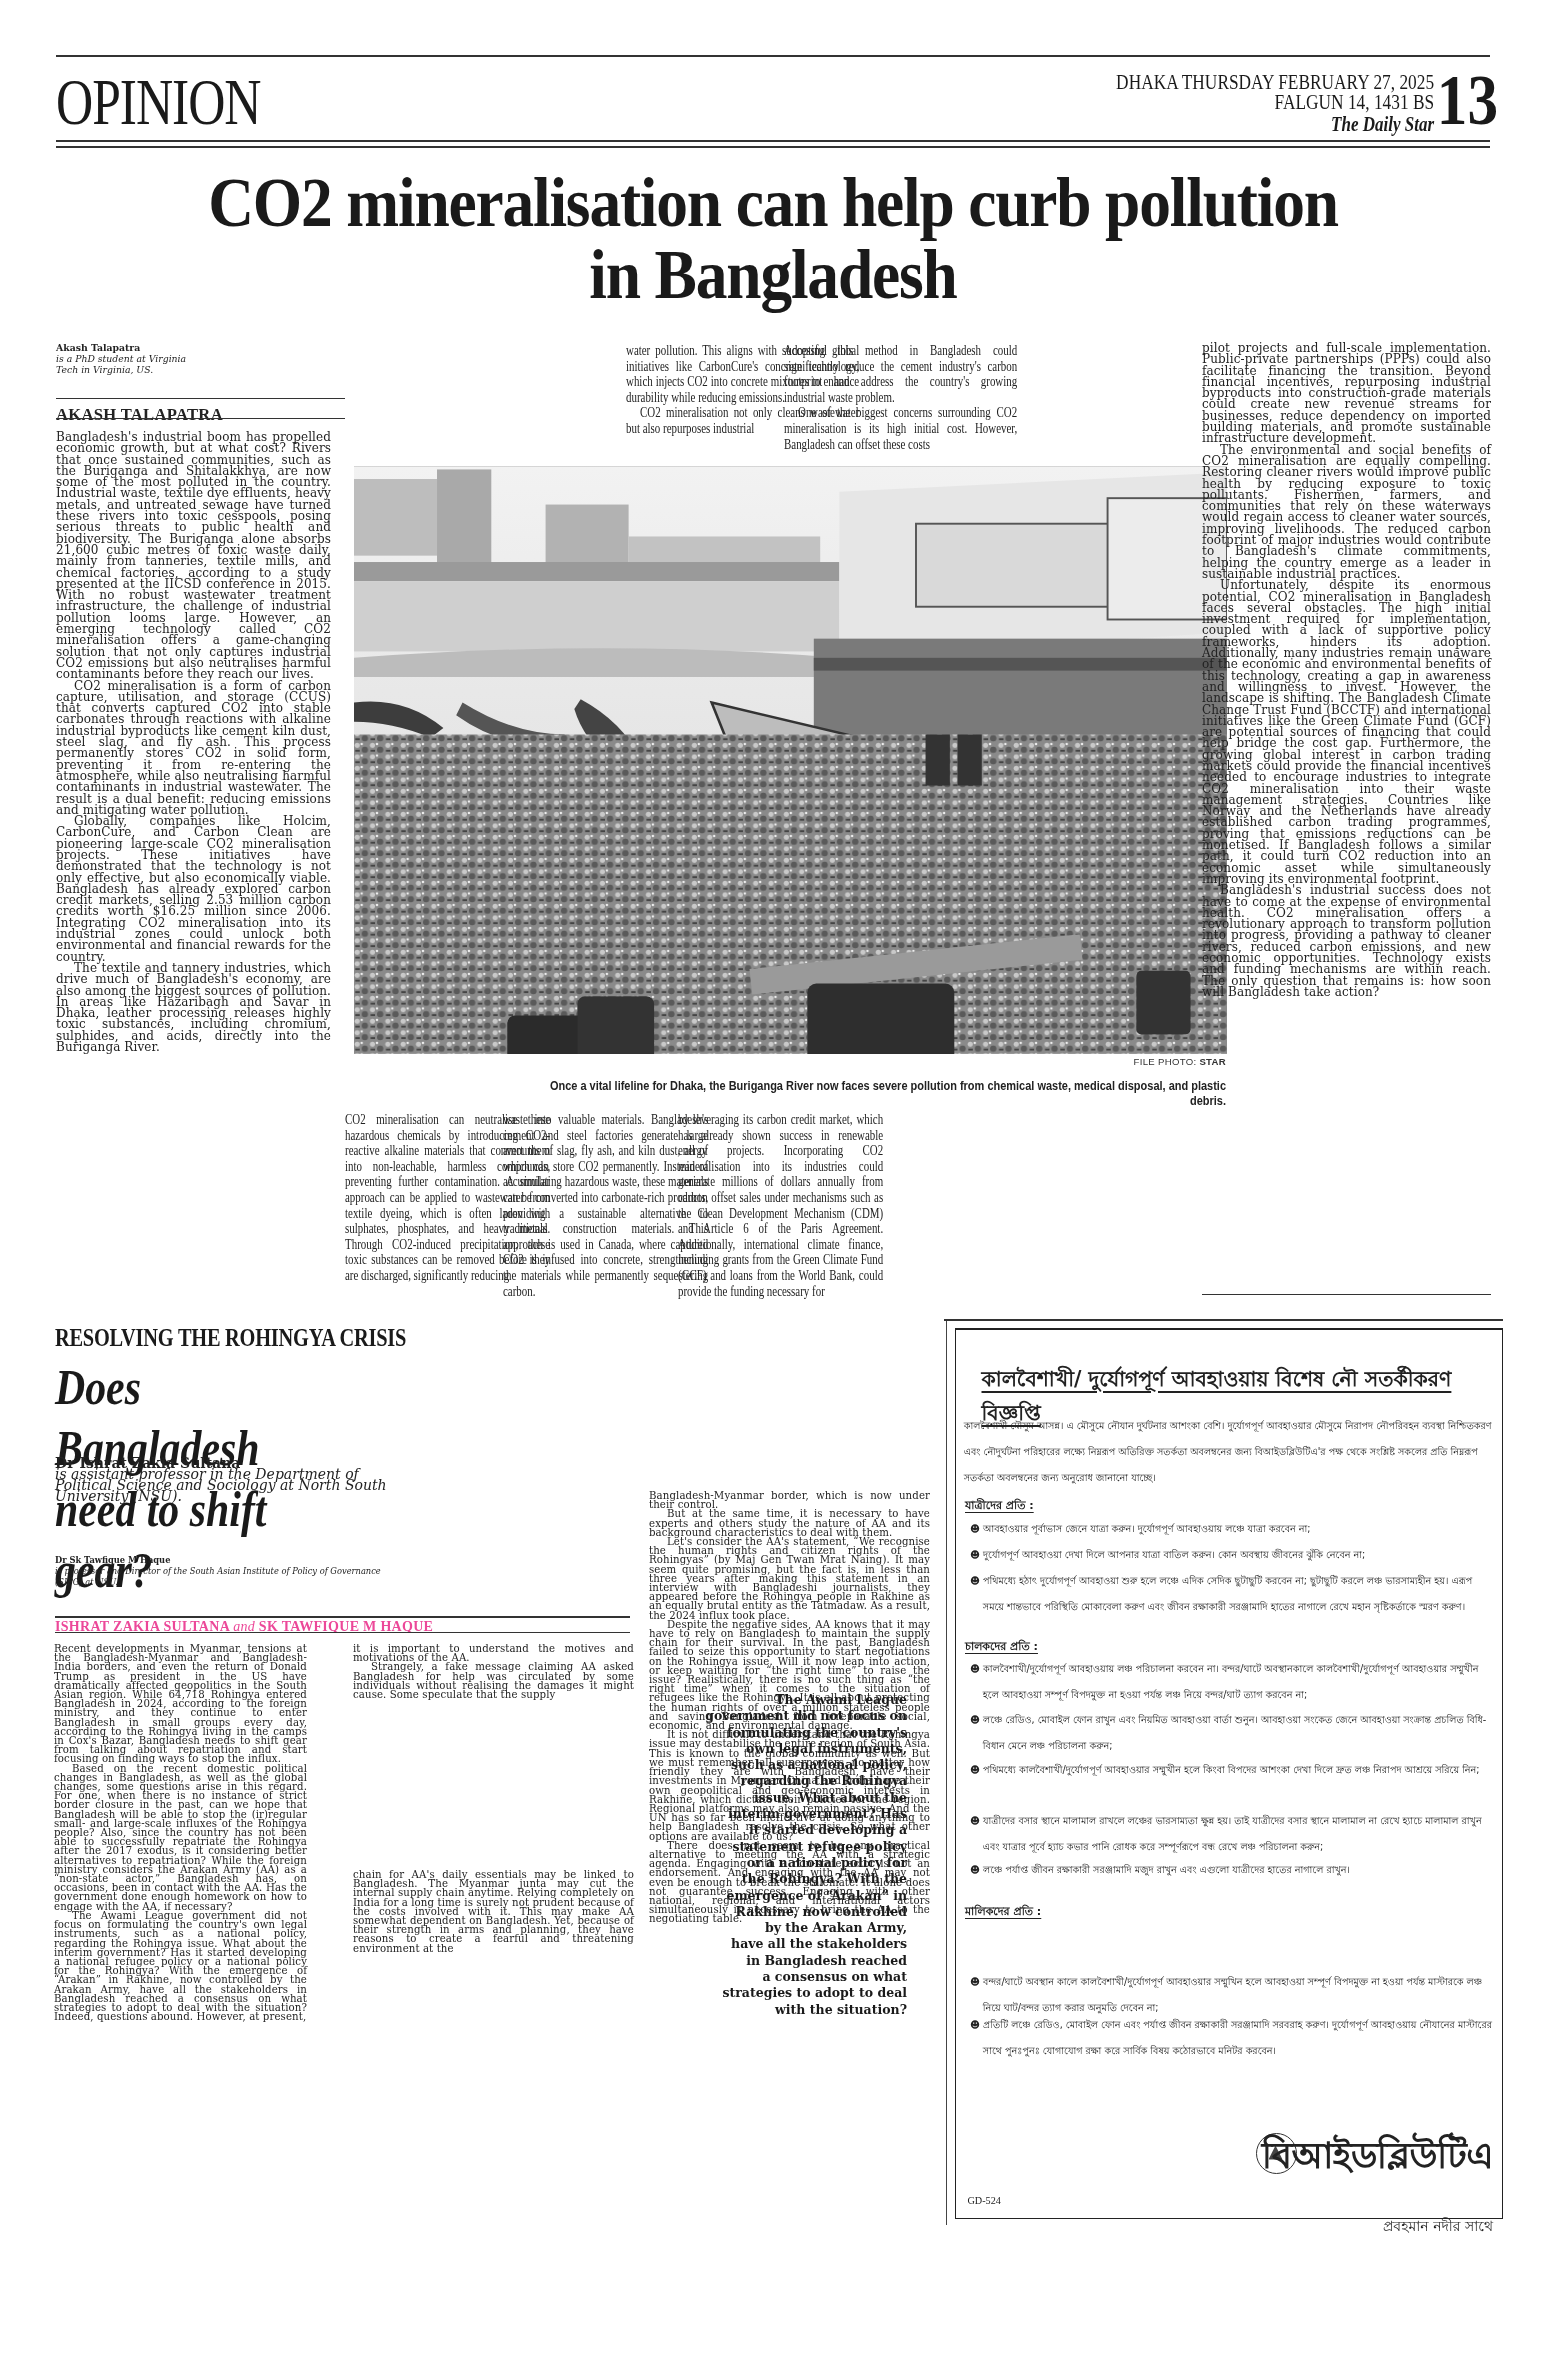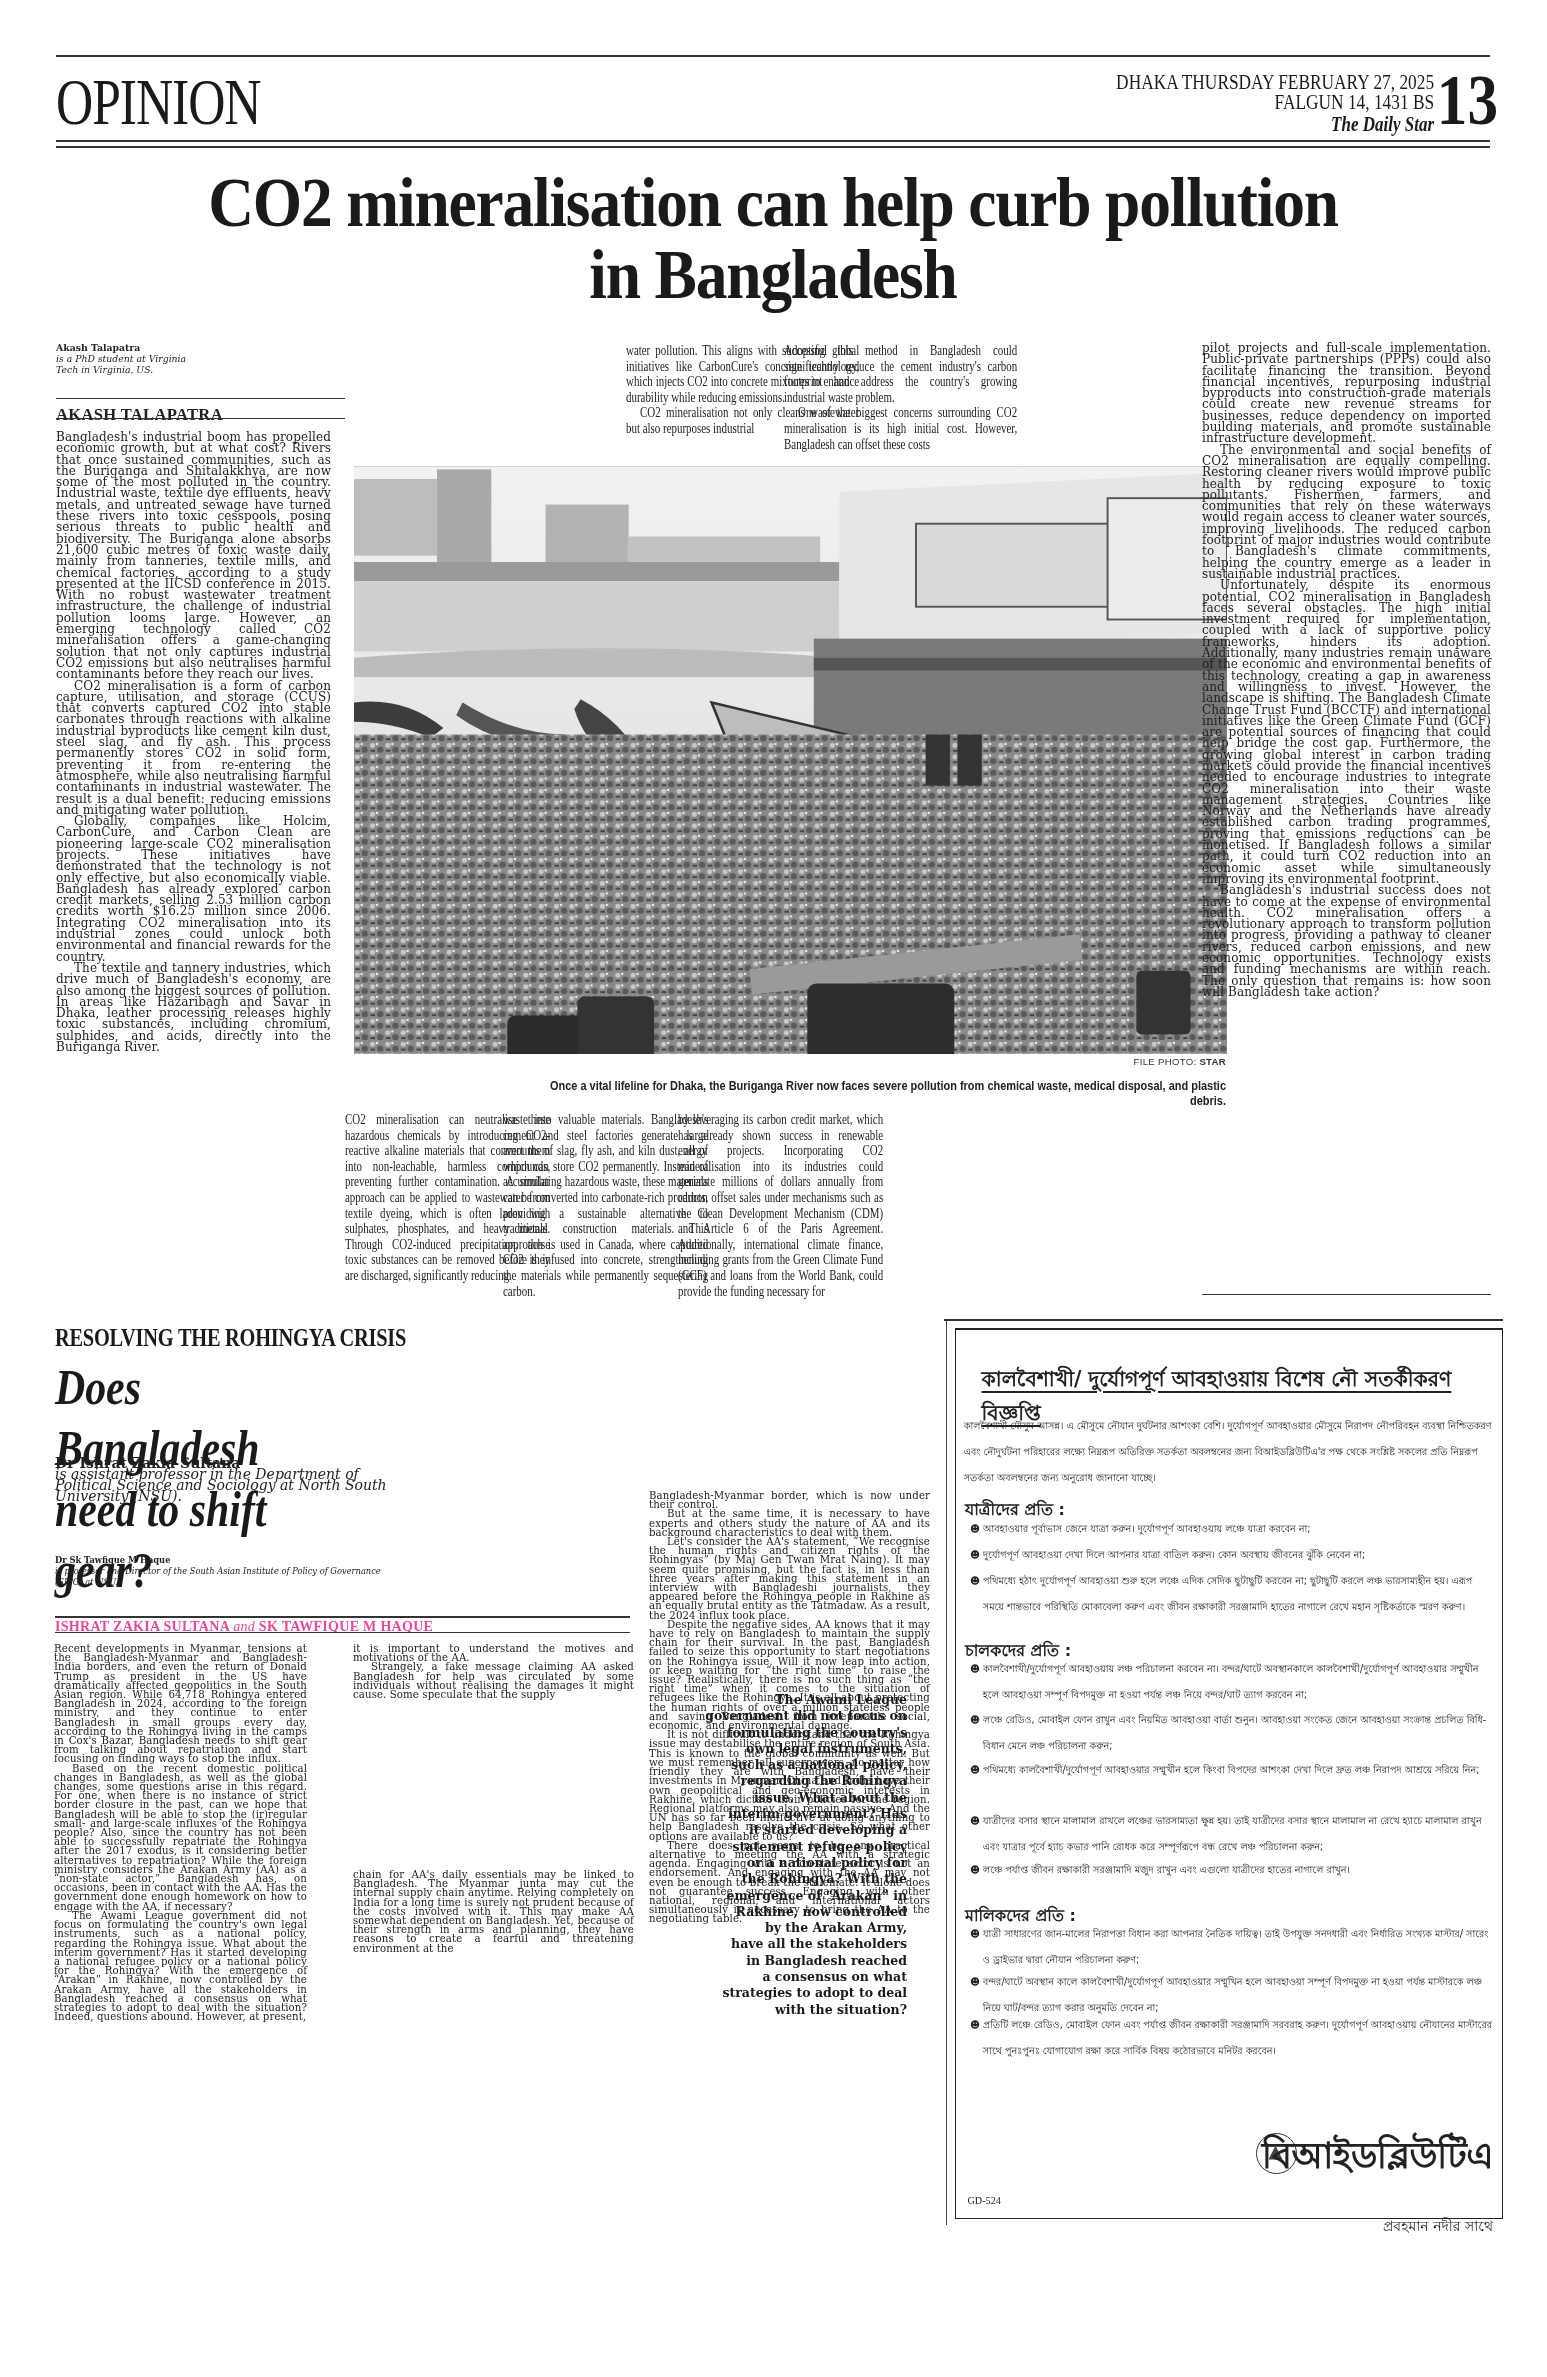--- a/index.html
+++ b/index.html
@@ -33,21 +33,21 @@
   .deck{left:55px;top:1357px;font-family:"Liberation Serif",serif;font-style:italic;font-size:51px;line-height:61px;transform:scaleX(0.82);transform-origin:left top;color:#1a1a1a}
   .byline2{left:55px;top:1619px;font-family:"Liberation Serif",serif;font-weight:bold;font-size:14px;letter-spacing:0.3px;color:#ec4899;white-space:nowrap}
   .byline2 i{font-weight:normal;font-style:italic}
   .serif2{font-family:"DejaVu Serif",serif;font-size:10.2px;line-height:9.2px;letter-spacing:0.1px}
   .pull{right:642px;top:1692px;width:203px;text-align:right;font-family:"DejaVu Serif",serif;font-weight:bold;font-size:12.5px;line-height:8px;transform:scaleY(1);color:#1a1a1a}
   .pull span{display:block;line-height:16.3px}
   
   .ad{left:955px;top:1328px;width:548px;height:891px;border:1.9px solid #222;border-top-width:2.6px;font-family:"DejaVu Sans",sans-serif;color:#222}
   .ad .t{position:absolute;left:25.5px;right:25.5px;top:34px;font-size:20.4px;font-weight:bold;text-decoration:underline;text-underline-offset:5.1px}
   .ad .para{position:absolute;left:7.7px;right:7.7px;font-size:9.6px;line-height:26px}
-  .ad .sec{position:absolute;left:9px;font-size:16px;font-weight:bold;text-underline-offset:3.2px}
+  .ad .sec{position:absolute;left:9px;font-size:11px;font-weight:bold;text-decoration:underline;text-underline-offset:3.2px}
   .ad .bul{position:absolute;left:14px;right:7.7px;font-size:9.6px;line-height:26px;padding-left:12.8px;text-indent:-12.8px}
   .ad .bul:before{content:"☻ ";}
   .ad .brand{position:absolute;right:9px;top:798px;font-size:36px;font-weight:bold;letter-spacing:-0.6px}
   .ad .tag{position:absolute;right:9px;top:885px;font-size:14px}
   .ad .code{position:absolute;left:11.5px;top:865px;font-family:"Liberation Serif",serif;font-size:10.2px}
   .ad .seal{position:absolute;left:300px;top:803px;width:41px;height:41px;border:1.9px double #333;border-radius:50%}
   .ad .seal:after{content:"";position:absolute;left:11.5px;top:11.5px;width:14px;height:14px;background:#444;clip-path:polygon(50% 0,100% 100%,0 100%)}
   .adframe{left:946px;top:1319px;width:565px;height:906px;border-left:1.3px solid #444}
 </style>
 </head>
@@ -235,21 +235,20 @@
   <div class="bul" style="top:238px">পথিমধ্যে হঠাৎ দুর্যোগপূর্ণ আবহাওয়া শুরু হলে লঞ্চে এদিক সেদিক ছুটাছুটি করবেন না; ছুটাছুটি করলে লঞ্চ ভারসাম্যহীন হয়। এরূপ সময়ে শান্তভাবে পরিস্থিতি মোকাবেলা করুণ এবং জীবন রক্ষাকারী সরঞ্জামাদি হাতের নাগালে রেখে মহান সৃষ্টিকর্তাকে স্মরণ করুণ।</div>
 
   <div class="sec" style="top:308px">চালকদের প্রতি :</div>
   <div class="bul" style="top:326px">কালবৈশাখী/দুর্যোগপূর্ণ আবহাওয়ায় লঞ্চ পরিচালনা করবেন না। বন্দর/ঘাটে অবস্থানকালে কালবৈশাখী/দুর্যোগপূর্ণ আবহাওয়ার সম্মুখীন হলে আবহাওয়া সম্পূর্ণ বিপদমুক্ত না হওয়া পর্যন্ত লঞ্চ নিয়ে বন্দর/ঘাট ত্যাগ করবেন না;</div>
   <div class="bul" style="top:377px">লঞ্চে রেডিও, মোবাইল ফোন রাখুন এবং নিয়মিত আবহাওয়া বার্তা শুনুন। আবহাওয়া সংকেত জেনে আবহাওয়া সংক্রান্ত প্রচলিত বিধি-বিধান মেনে লঞ্চ পরিচালনা করুন;</div>
   <div class="bul" style="top:427px">পথিমধ্যে কালবৈশাখী/দুর্যোগপূর্ণ আবহাওয়ার সম্মুখীন হলে কিংবা বিপদের আশংকা দেখা দিলে দ্রুত লঞ্চ নিরাপদ আশ্রয়ে সরিয়ে নিন;</div>
   <div class="bul" style="top:478px">যাত্রীদের বসার স্থানে মালামাল রাখলে লঞ্চের ভারসাম্যতা ক্ষুন্ন হয়। তাই যাত্রীদের বসার স্থানে মালামাল না রেখে হ্যাচে মালামাল রাখুন এবং যাত্রার পূর্বে হ্যাচ কভার পানি রোধক করে সম্পূর্ণরূপে বন্ধ রেখে লঞ্চ পরিচালনা করুন;</div>
   <div class="bul" style="top:527px">লঞ্চে পর্যাপ্ত জীবন রক্ষাকারী সরঞ্জামাদি মজুদ রাখুন এবং এগুলো যাত্রীদের হাতের নাগালে রাখুন।</div>
 
   <div class="sec" style="top:573px">মালিকদের প্রতি :</div>
-  <div class="bul" style="top:591px">যাত্রী সাধারণের জান-মালের নিরাপত্তা বিধান করা আপনার নৈতিক দায়িত্ব। তাই উপযুক্ত সনদধারী এবং নির্ধারিত সংখ্যক মাস্টার/ সারেং ও ড্রাইভার দ্বারা নৌযান পরিচালনা করুণ;</div>
   <div class="bul" style="top:639px">বন্দর/ঘাটে অবস্থান কালে কালবৈশাখী/দুর্যোগপূর্ণ আবহাওয়ার সম্মুখিন হলে আবহাওয়া সম্পূর্ণ বিপদমুক্ত না হওয়া পর্যন্ত মাস্টারকে লঞ্চ নিয়ে ঘাট/বন্দর ত্যাগ করার অনুমতি দেবেন না;</div>
   <div class="bul" style="top:682px">প্রতিটি লঞ্চে রেডিও, মোবাইল ফোন এবং পর্যাপ্ত জীবন রক্ষাকারী সরঞ্জামাদি সরবরাহ করুণ। দুর্যোগপূর্ণ আবহাওয়ায় নৌযানের মাস্টারের সাথে পুনঃপুনঃ যোগাযোগ রক্ষা করে সার্বিক বিষয় কঠোরভাবে মনিটর করবেন।</div>
 
   <div class="seal"></div>
   <div class="brand">বিআইডব্লিউটিএ</div>
   <div class="tag">প্রবহমান নদীর সাথে</div>
   <div class="code">GD-524</div>
 </div>
 
 

